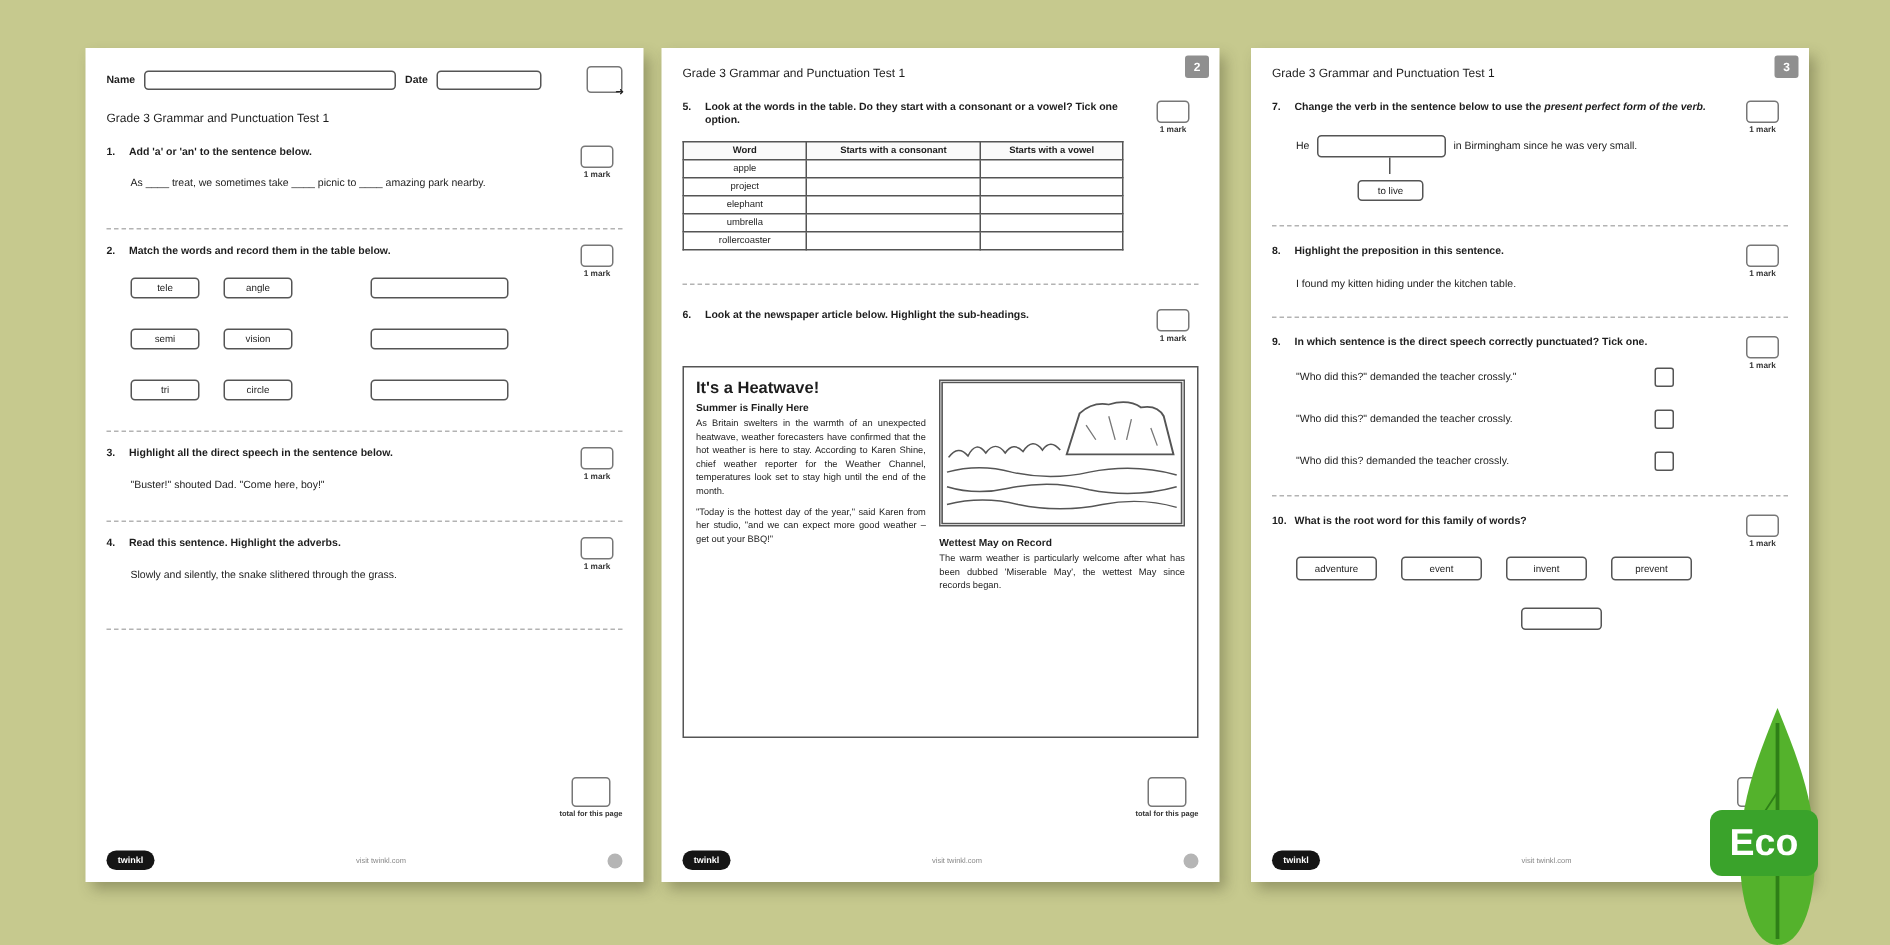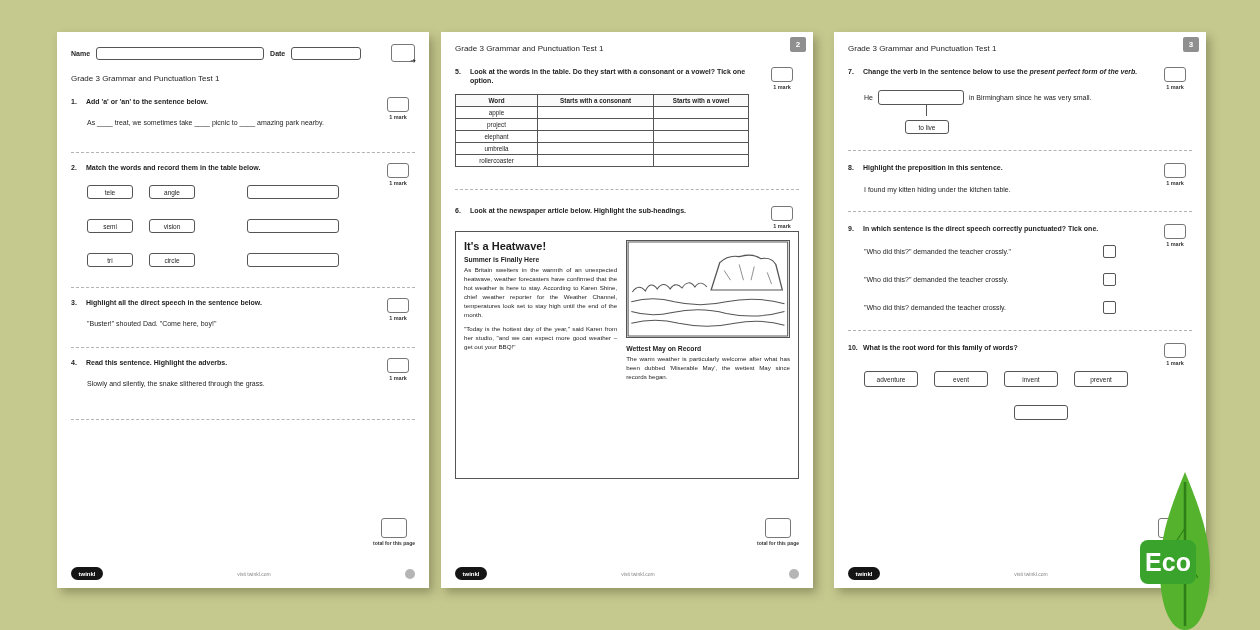--- a/index.html
+++ b/index.html
@@ -42,21 +42,21 @@
   .wordbox { display:inline-block; border:1px solid #555; border-radius:3px; height:14px;
              line-height:13px; text-align:center; font-size:6.5px; background:#fff; }
   .pairrow { margin:0 0 20px 16px; display:flex; align-items:center; }
   .pw { width:46px; } .pw2 { width:46px; margin-left:16px; } .ansbox { width:92px; margin-left:52px; }
 
   .t5 { border-collapse:collapse; width:100%; margin-top:8px; }
   .t5 th,.t5 td { border:1px solid #555; font-size:6.3px; padding:2px 3px; text-align:center; height:11px; }
   .t5 th { font-weight:bold; background:#fafafa; }
   .t5 .c1 { width:28%; }
 
-  .article { border:1.5px solid #555; margin-top:16px; padding:8px; display:flex; gap:9px; min-height:248px; }
+  .article { border:1.5px solid #555; margin-top:29px; padding:8px; display:flex; gap:9px; min-height:248px; }
   .acol-l { flex:0 0 47%; } .acol-r { flex:1; }
   .headline { font-size:11px; font-weight:bold; margin-bottom:4px; }
   .asub { font-size:6.8px; font-weight:bold; margin:3px 0; }
   .abody { font-size:6.2px; line-height:1.45; text-align:justify; }
   .aquote { font-size:6.2px; line-height:1.45; text-align:justify; margin-top:5px; }
   .aimg { width:100%; height:98px; border:1px solid #555; background:#fff; }
 
   .q7line { font-size:7px; margin:14px 0 0 16px; display:flex; align-items:center; }
   .blank { display:inline-block; width:86px; height:15px; border:1px solid #555; border-radius:3px; margin:0 5px; background:#fff; }
   .connector { width:1px; height:11px; background:#555; margin-left:78px; }
@@ -77,21 +77,21 @@
   .pagefooter { position:absolute; left:14px; right:14px; bottom:8px;
                 display:flex; align-items:center; justify-content:space-between; }
   .cloud { background:#151515; color:#fff; border-radius:8px; width:32px; height:13px;
            font-size:6px; font-weight:bold; display:flex; align-items:center; justify-content:center; }
   .visit { font-size:5px; color:#888; }
   .fbadge { width:10px; height:10px; border-radius:50%; background:#b5b5b5; }
 
   .leaf { position:absolute; left:1150px; top:468px; width:70px; height:170px; z-index:5; }
   .ink-label { position:absolute; left:975px; top:545px; z-index:6; color:#ffffff;
                font-size:30px; letter-spacing:0.5px; }
-  .eco-badge { position:absolute; left:1140px; top:540px; width:56px; height:44px; z-index:6;
+  .eco-badge { position:absolute; left:1140px; top:540px; width:72px; height:44px; z-index:6;
                background:#3aa32b; border-radius:8px; color:#fff; font-size:25px; font-weight:bold;
                display:flex; align-items:center; justify-content:center; }
 
   .mt10{margin-top:10px;} .mt12{margin-top:12px;} .mt14{margin-top:14px;} .mt16{margin-top:16px;}
   .mt18{margin-top:18px;} .mt22{margin-top:22px;} .mt24{margin-top:24px;} .mt30{margin-top:30px;}
 </style>
 </head>
 <body>
 
 <div class="canvas">

